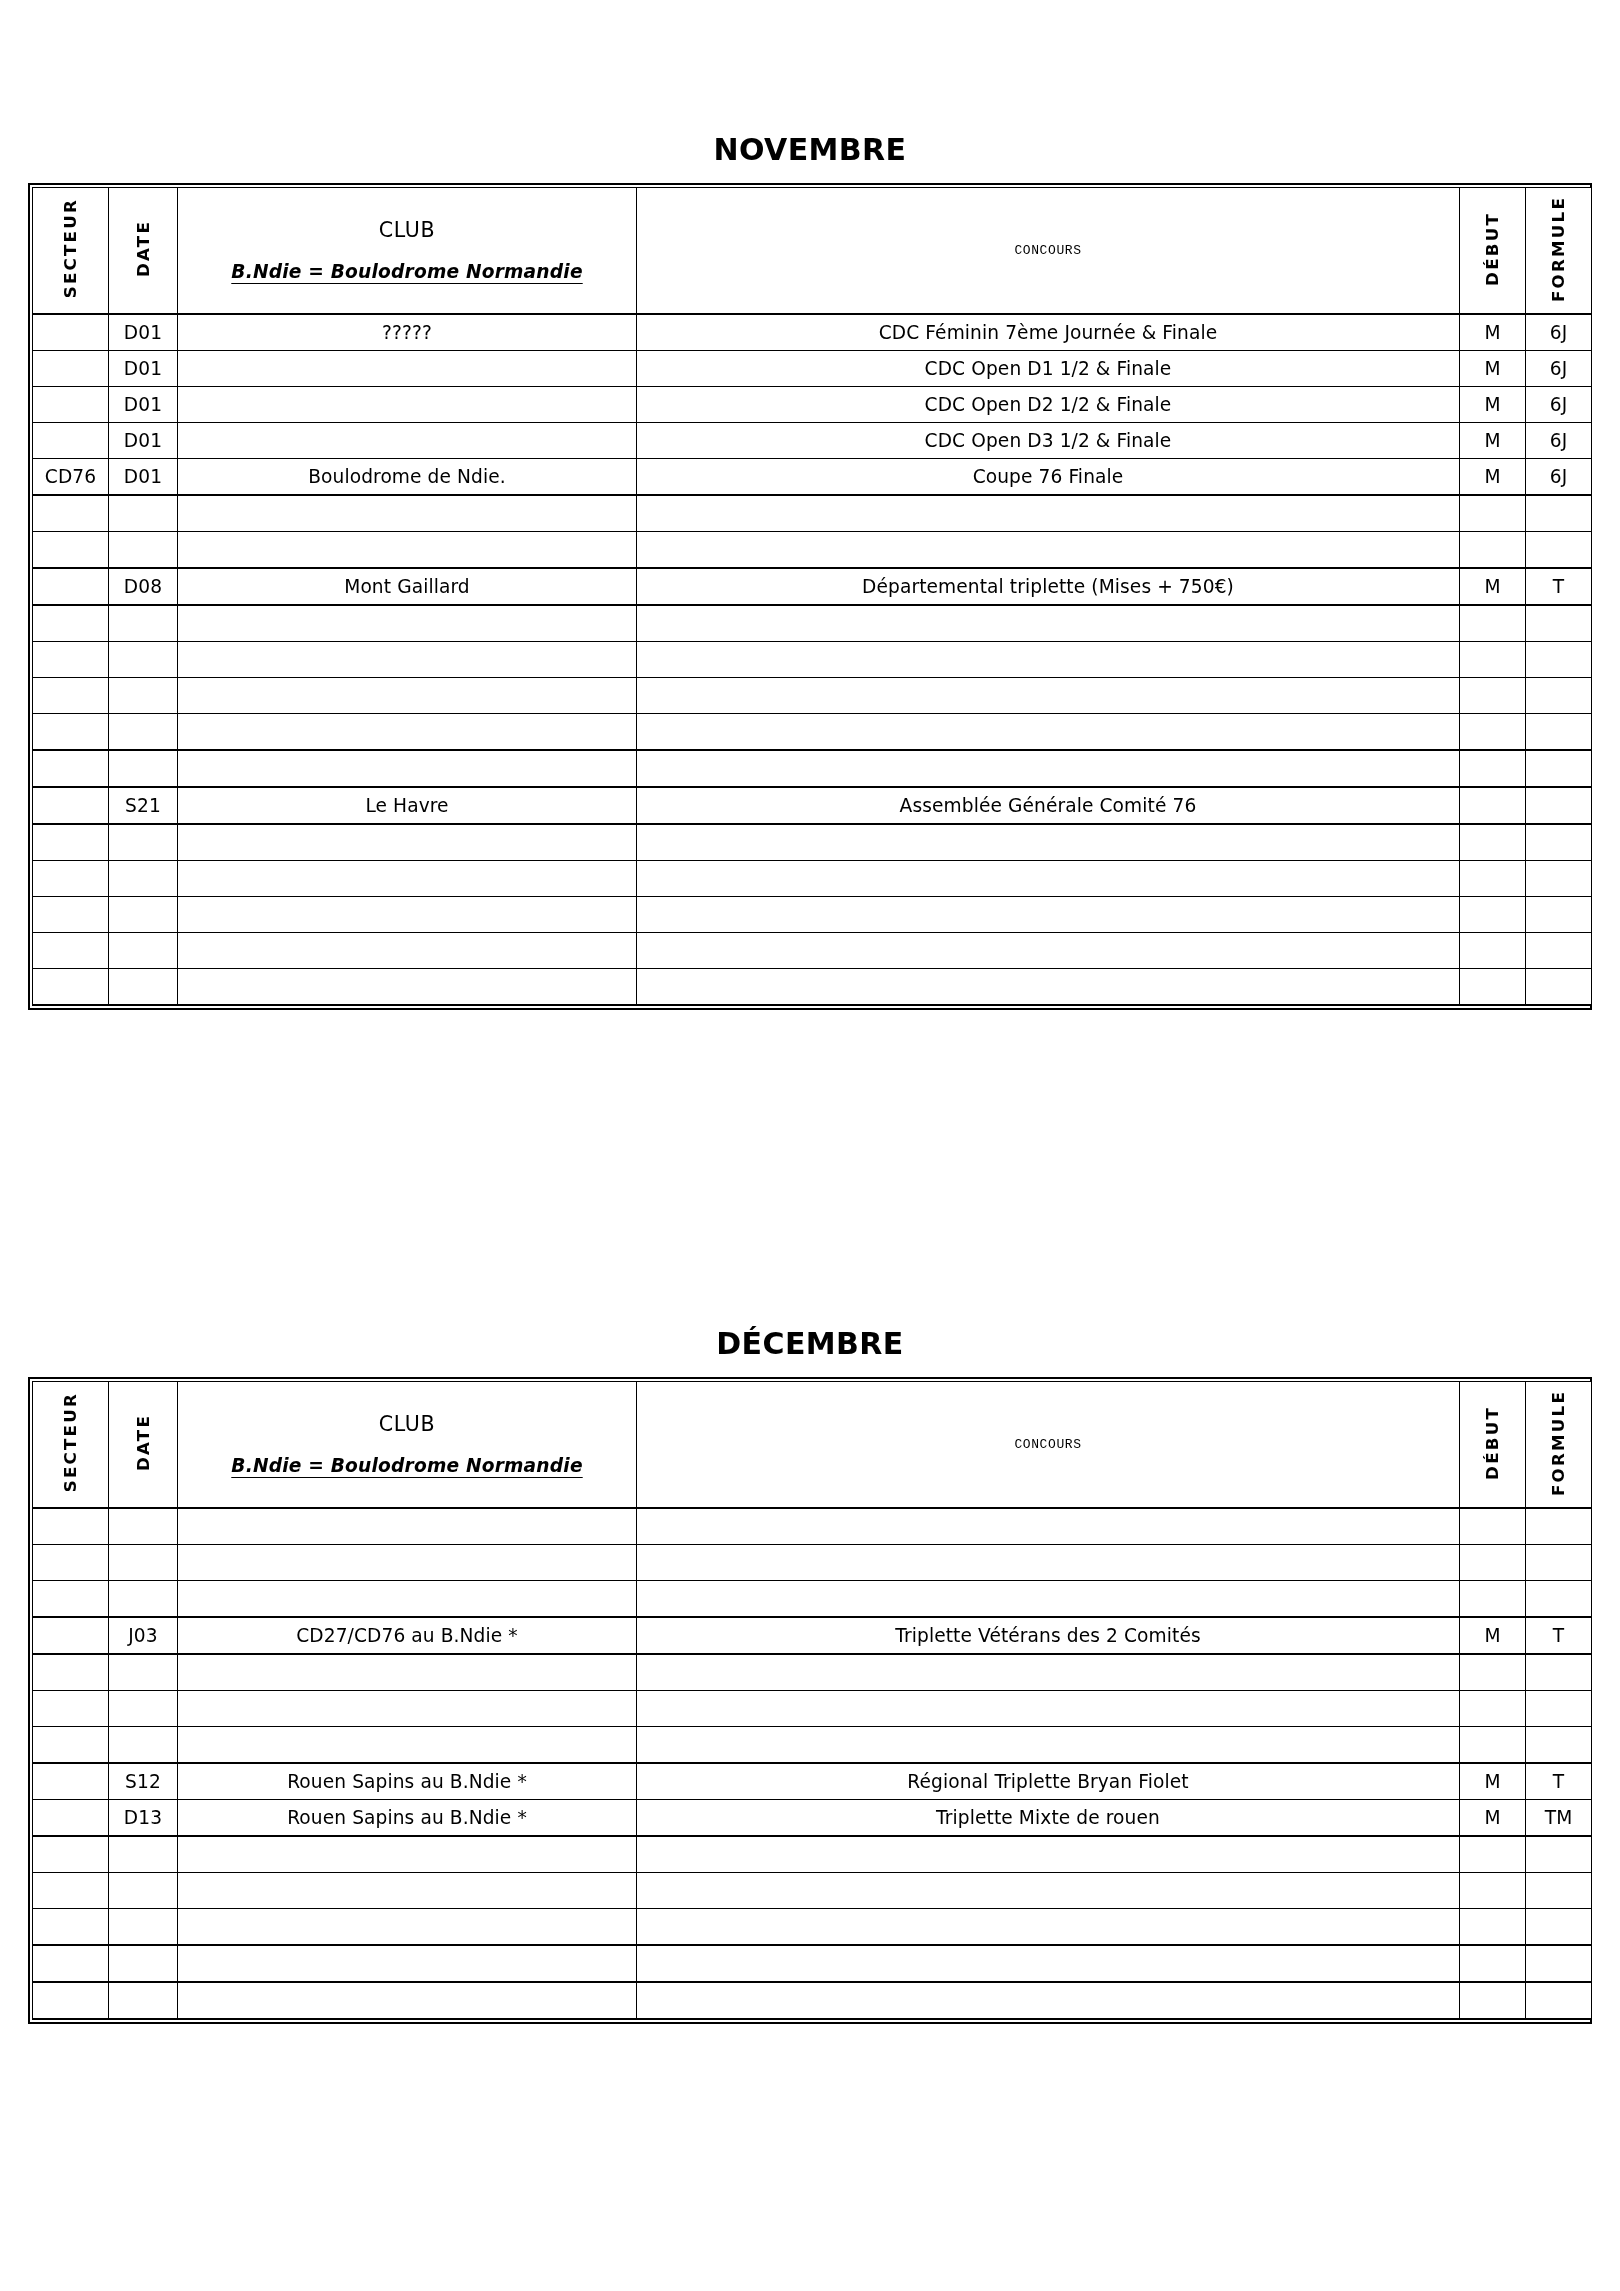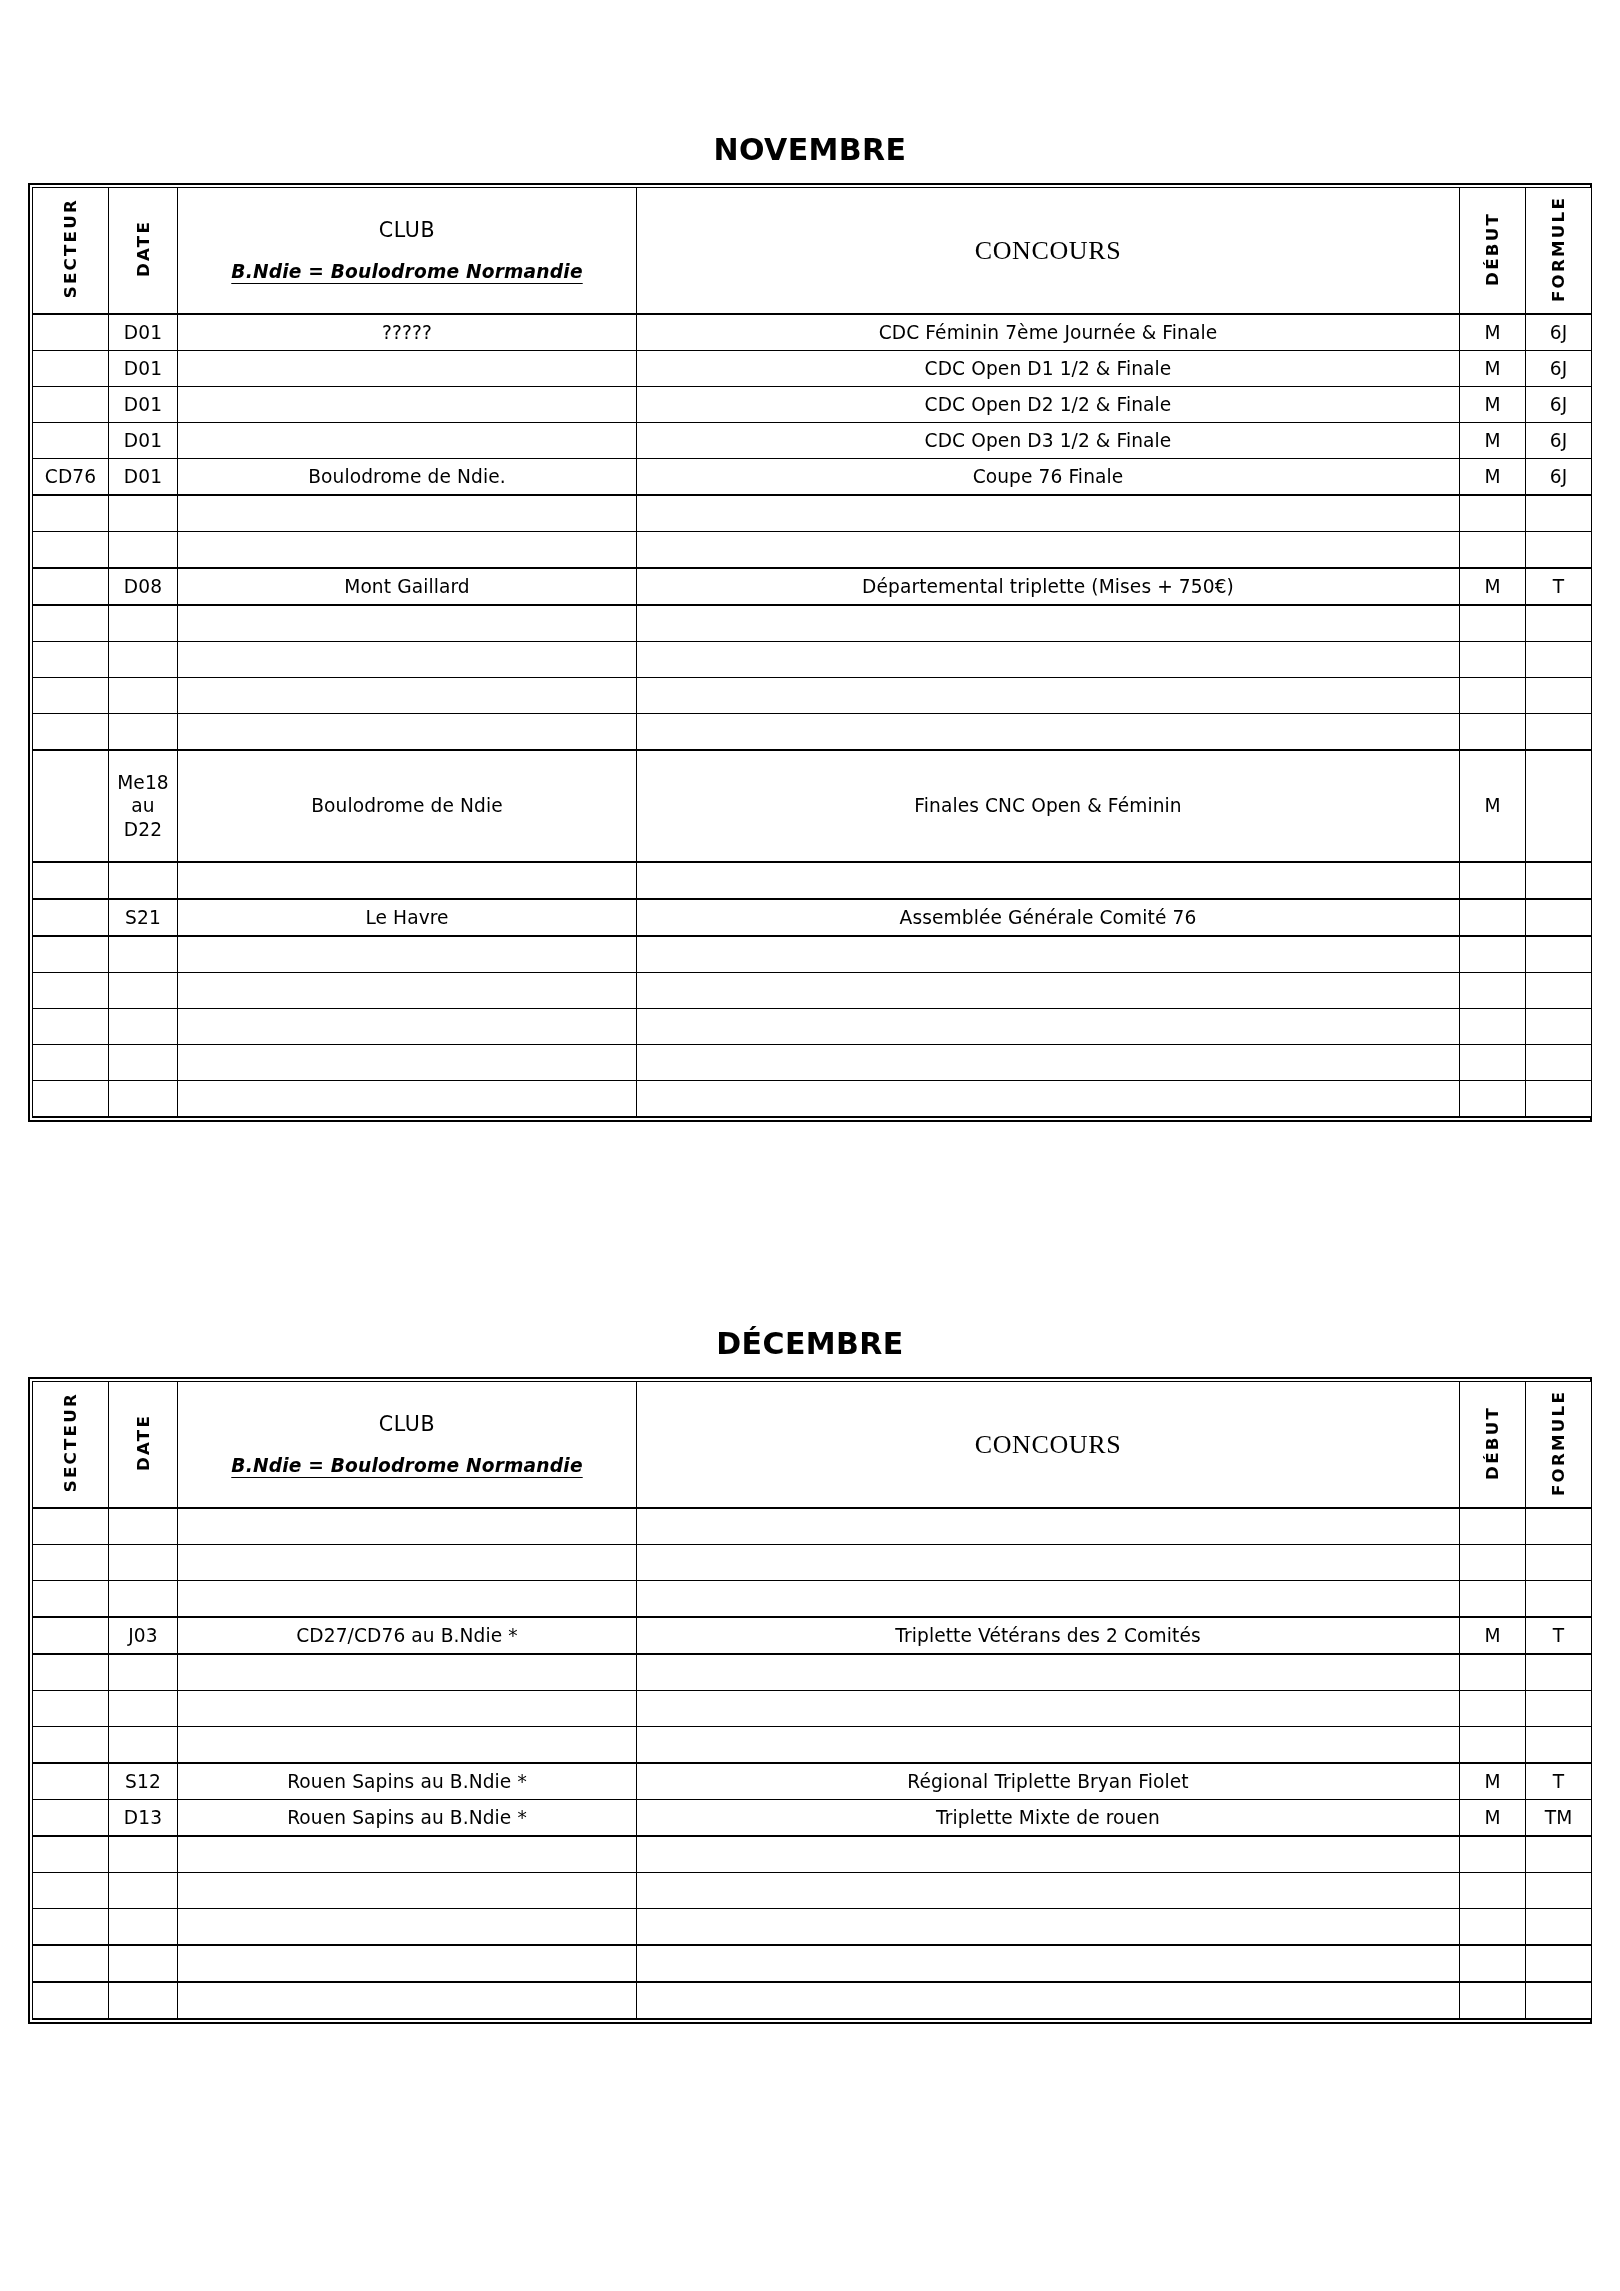--- a/index.html
+++ b/index.html
@@ -101,22 +101,22 @@
     font-size: 18.6px;
     font-weight: 700;
     font-style: italic;
     text-decoration: underline;
     text-underline-offset: 4.9px;
     letter-spacing: 0.2px;
     display: inline-block;
     margin-top: 3.9px;
   }
   .concours-head {
-    font-family: Liberation Serif, serif;
-    font-size: 26px;
+    font-family: Liberation Mono, monospace;
+    font-size: 13px;
     font-weight: 400;
     letter-spacing: 0.6px;
   }
 
   
   tr.drow td { height: 35px; }
   tr.drow.tall td { height: 110px; }
   tr.drow td.cell {
     font-family: "DejaVu Sans", sans-serif;
     font-size: 18.6px;
@@ -267,30 +267,20 @@
               <td class="cell formule-cell txt-black"></td>
             </tr>
             <tr class="drow">
               <td class="cell secteur-cell txt-black" style="border-bottom: 2.9px solid rgb(0, 0, 0);"></td>
               <td class="cell date-cell txt-black" style="border-bottom: 2.9px solid rgb(0, 0, 0);"></td>
               <td class="cell txt-black" style="border-bottom: 2.9px solid rgb(0, 0, 0);"></td>
               <td class="cell txt-black" style="border-bottom: 2.9px solid rgb(0, 0, 0);"></td>
               <td class="cell debut-cell txt-black" style="border-bottom: 2.9px solid rgb(0, 0, 0);"></td>
               <td class="cell formule-cell txt-black" style="border-bottom: 2.9px solid rgb(0, 0, 0);"></td>
             </tr>
-            <tr class="drow tall">
-              <td class="cell secteur-cell txt-black" style="border-bottom: 2.9px solid rgb(0, 0, 0); border-top: 2.9px solid rgb(0, 0, 0);"></td>
-              <td class="cell date-cell txt-black" style="border-bottom: 2.9px solid rgb(0, 0, 0); border-top: 2.9px solid rgb(0, 0, 0);">Me18
-au
-D22</td>
-              <td class="cell txt-black" style="border-bottom: 2.9px solid rgb(0, 0, 0); border-top: 2.9px solid rgb(0, 0, 0);">Boulodrome de Ndie</td>
-              <td class="cell txt-black" style="border-bottom: 2.9px solid rgb(0, 0, 0); border-top: 2.9px solid rgb(0, 0, 0);">Finales CNC Open &amp; Féminin</td>
-              <td class="cell debut-cell txt-black" style="border-bottom: 2.9px solid rgb(0, 0, 0); border-top: 2.9px solid rgb(0, 0, 0);">M</td>
-              <td class="cell formule-cell txt-black" style="border-bottom: 2.9px solid rgb(0, 0, 0); border-top: 2.9px solid rgb(0, 0, 0);"></td>
-            </tr>
             <tr class="drow">
               <td class="cell secteur-cell txt-black" style="border-bottom: 2.9px solid rgb(0, 0, 0);"></td>
               <td class="cell date-cell txt-black" style="border-bottom: 2.9px solid rgb(0, 0, 0);"></td>
               <td class="cell txt-black" style="border-bottom: 2.9px solid rgb(0, 0, 0);"></td>
               <td class="cell txt-black" style="border-bottom: 2.9px solid rgb(0, 0, 0);"></td>
               <td class="cell debut-cell txt-black" style="border-bottom: 2.9px solid rgb(0, 0, 0);"></td>
               <td class="cell formule-cell txt-black" style="border-bottom: 2.9px solid rgb(0, 0, 0);"></td>
             </tr>
             <tr class="drow">
               <td class="cell secteur-cell txt-black" style="border-bottom: 2.9px solid rgb(0, 0, 0); border-top: 2.9px solid rgb(0, 0, 0);"></td>

